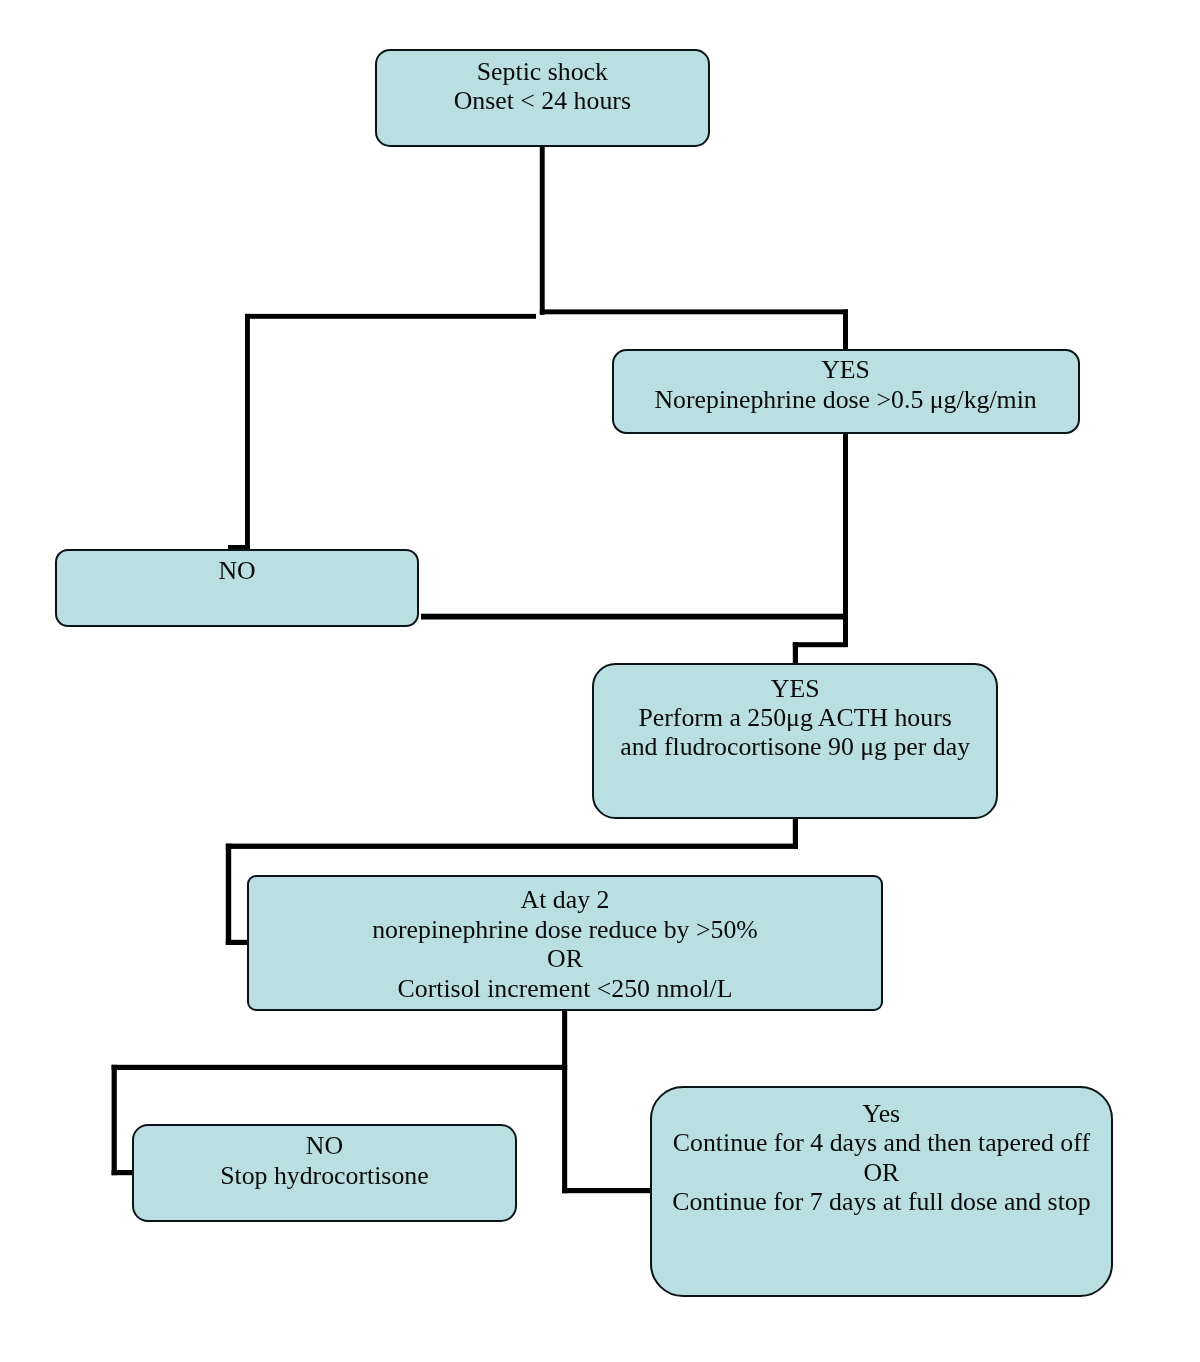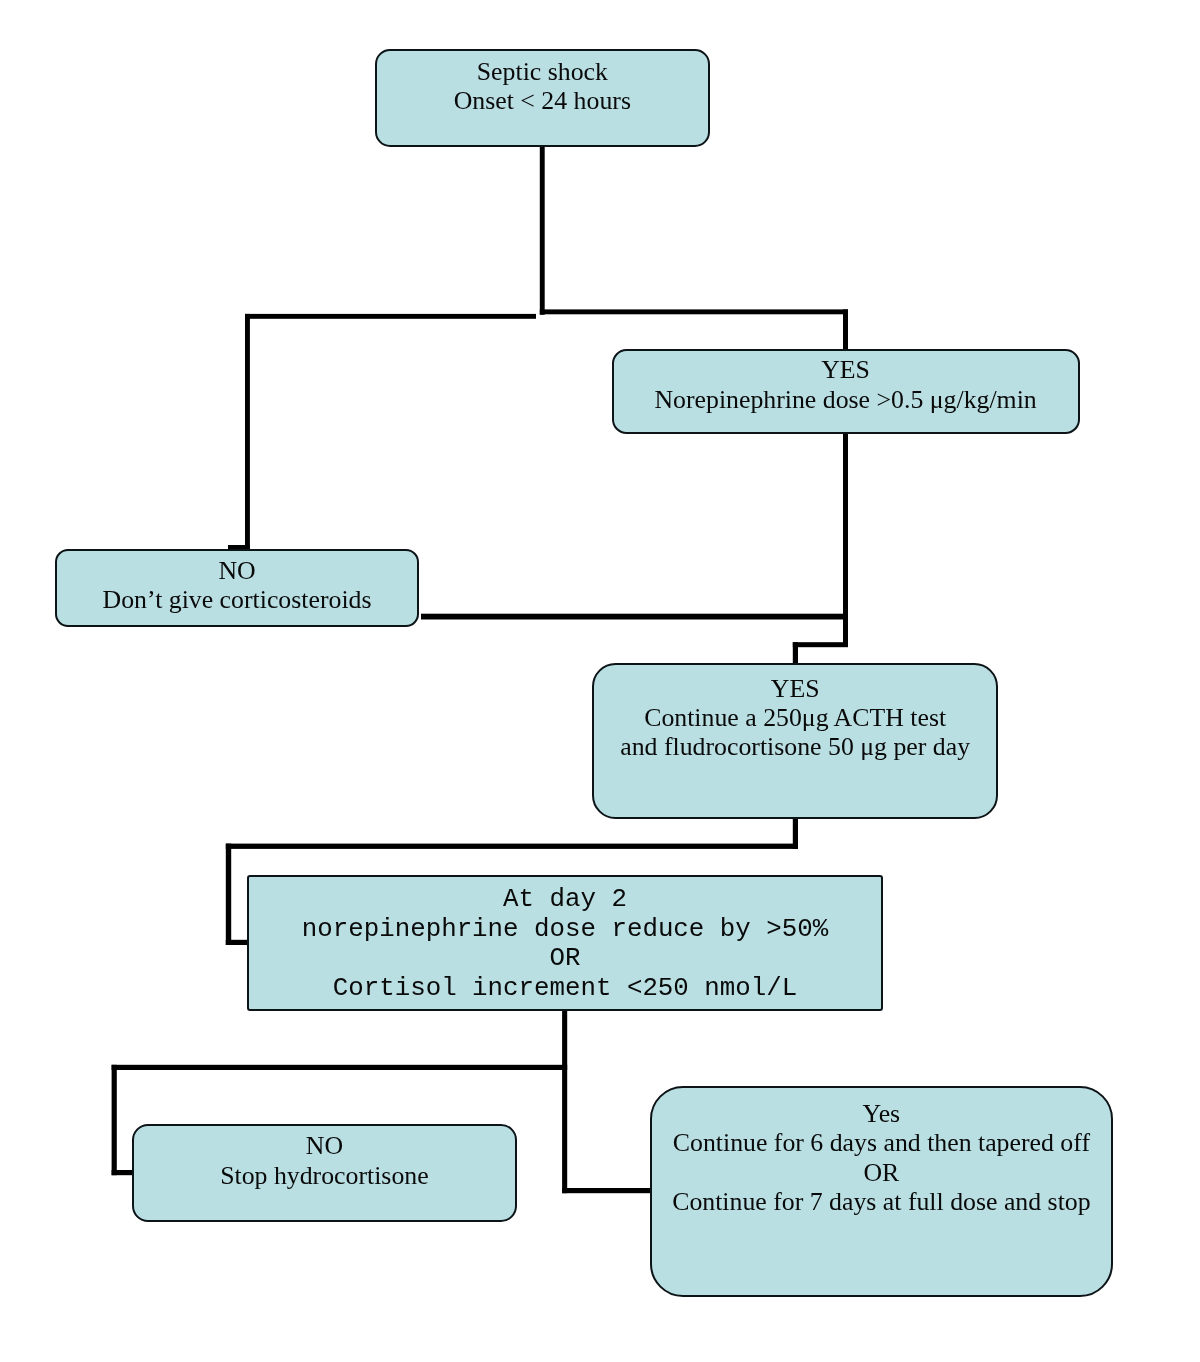--- a/index.html
+++ b/index.html
@@ -60,50 +60,49 @@
   <div class="node" style="left:611.5px;top:348.8px;width:468.2px;height:85.7px;border-radius:14.5px;">
     <div class="txt" style="top:4.4px;">
       <div class="line">YES</div>
       <div class="line">Norepinephrine dose &gt;0.5 μg/kg/min</div>
     </div>
   </div>
 
   <div class="node" style="left:54.8px;top:549px;width:364.5px;height:77.5px;border-radius:13px;">
     <div class="txt" style="top:4.5px;">
       <div class="line">NO</div>
-      <div class="line">Don’t give corticosteroids</div>
     </div>
   </div>
 
   <div class="node" style="left:592px;top:663px;width:406.3px;height:155.7px;border-radius:23.5px;">
     <div class="txt" style="top:8.6px;">
       <div class="line">YES</div>
-      <div class="line">Continue a 250μg ACTH test</div>
-      <div class="line">and fludrocortisone 50 μg per day</div>
+      <div class="line">Perform a 250μg ACTH hours</div>
+      <div class="line">and fludrocortisone 90 μg per day</div>
     </div>
   </div>
 
-  <div class="node" style="left:247px;top:874.6px;width:636px;height:136.2px;border-radius:3px;font-family:Liberation Mono, monospace;">
+  <div class="node" style="left:247px;top:874.6px;width:636px;height:136.2px;border-radius:9px;">
     <div class="txt" style="top:8.7px;">
       <div class="line">At day 2</div>
       <div class="line">norepinephrine dose reduce by &gt;50%</div>
       <div class="line">OR</div>
       <div class="line">Cortisol increment &lt;250 nmol/L</div>
     </div>
   </div>
 
   <div class="node" style="left:131.5px;top:1123.8px;width:385.8px;height:98.4px;border-radius:16px;">
     <div class="txt" style="top:5.3px;">
       <div class="line">NO</div>
       <div class="line">Stop hydrocortisone</div>
     </div>
   </div>
 
   <div class="node" style="left:649.8px;top:1085.8px;width:463.2px;height:210.8px;border-radius:33px;">
     <div class="txt" style="top:11px;">
       <div class="line">Yes</div>
-      <div class="line">Continue for 6 days and then tapered off</div>
+      <div class="line">Continue for 4 days and then tapered off</div>
       <div class="line">OR</div>
       <div class="line">Continue for 7 days at full dose and stop</div>
     </div>
   </div>
 
 </div>
 
 </body></html>

